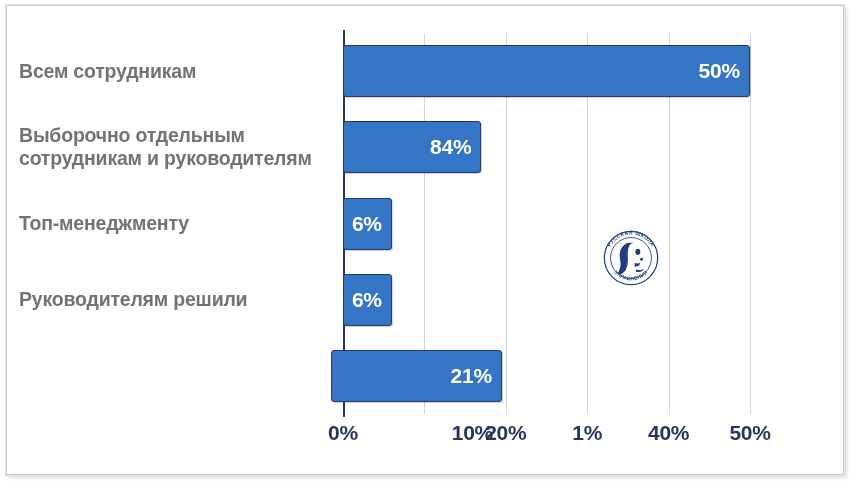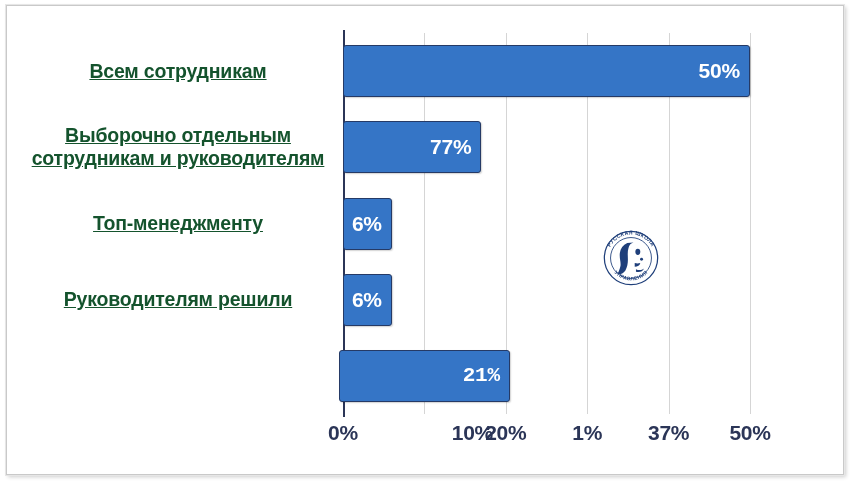--- a/index.html
+++ b/index.html
@@ -81,27 +81,26 @@
     padding-right: 9px;
     letter-spacing: -0.2px;
     white-space: nowrap;
   }
 
   
   .cat-label {
     position: absolute;
     right: 0;
     width: 318px;
-    text-align: center;
-    color: #14532d;
+    text-align: left;
+    color: #737373;
     font-size: 19.5px;
     font-weight: bold;
     line-height: 23px;
     letter-spacing: -0.2px;
-    text-decoration: underline;
   }
   #cat-labels {
     position: absolute;
     left: 8px;
     top: 27px;
     width: 322px;
     height: 381px;
   }
 
   
@@ -149,53 +148,53 @@
   <div id="value-axis"></div>
 
   <div id="bars-layer">
       <div class="bar-row" style="left: 336px; top: 39.1px;">
         <div class="bar" style="width: 407px;">
           <span class="bar-label">50%</span>
         </div>
       </div>
       <div class="bar-row" style="left: 336px; top: 115.3px;">
         <div class="bar" style="width: 138.38px;">
-          <span class="bar-label">77%</span>
+          <span class="bar-label">84%</span>
         </div>
       </div>
       <div class="bar-row" style="left: 336px; top: 191.5px;">
         <div class="bar" style="width: 48.84px;">
           <span class="bar-label">6%</span>
         </div>
       </div>
       <div class="bar-row" style="left: 336px; top: 267.7px;">
         <div class="bar" style="width: 48.84px;">
           <span class="bar-label">6%</span>
         </div>
       </div>
-      <div class="bar-row" style="left: 332px; top: 343.9px; font-family: Liberation Mono, monospace;">
+      <div class="bar-row" style="left: 324px; top: 343.9px;">
         <div class="bar" style="width: 170.94px;">
           <span class="bar-label">21%</span>
         </div>
       </div>
     </div>
 
   <div id="cat-labels">
       <div class="cat-label" style="top: 26.6px;">Всем сотрудникам</div>
       <div class="cat-label" style="top: 91.3px;">Выборочно отдельным сотрудникам и руководителям</div>
       <div class="cat-label" style="top: 179px;">Топ-менеджменту</div>
       <div class="cat-label" style="top: 255.2px;">Руководителям решили</div>
     </div>
 
   <div id="tick-labels">
       <div class="tick-label" style="left: 0px;">0%</div>
       <div class="tick-label" style="left: 81.4px; margin-left: 48px;">10%</div>
       <div class="tick-label" style="left: 162.8px;">20%</div>
       <div class="tick-label" style="left: 244.2px;">1%</div>
-      <div class="tick-label" style="left: 325.6px;">37%</div>
+      <div class="tick-label" style="left: 325.6px;">40%</div>
       <div class="tick-label" style="left: 407px;">50%</div>
     </div>
 
   <div id="watermark">
     <svg viewBox="0 0 100 100" width="62" height="62" aria-hidden="true">
       <defs>
         <path id="arcTop" d="M 12,50 A 38,38 0 0 1 88,50" fill="none"></path>
         <path id="arcBot" d="M 14,50 A 36,36 0 0 0 86,50" fill="none"></path>
       </defs>
       <circle cx="50" cy="50" r="43" fill="none" stroke="#1f3f7a" stroke-width="2"></circle>

